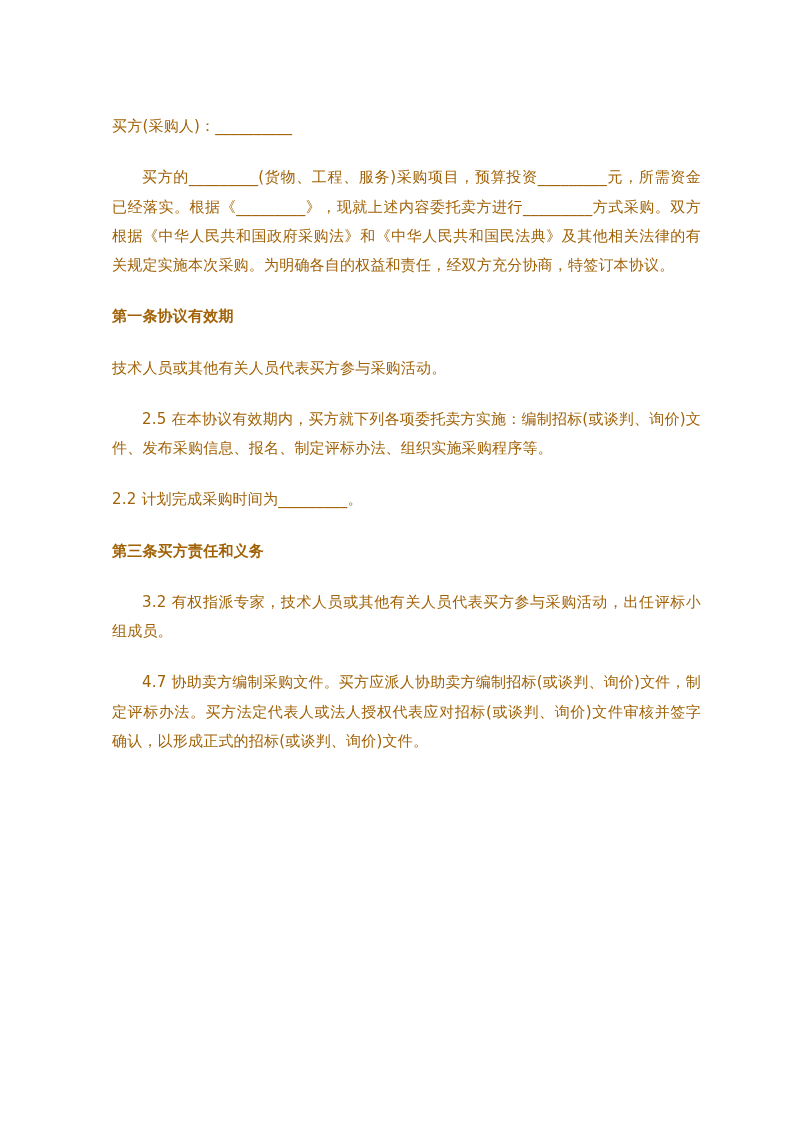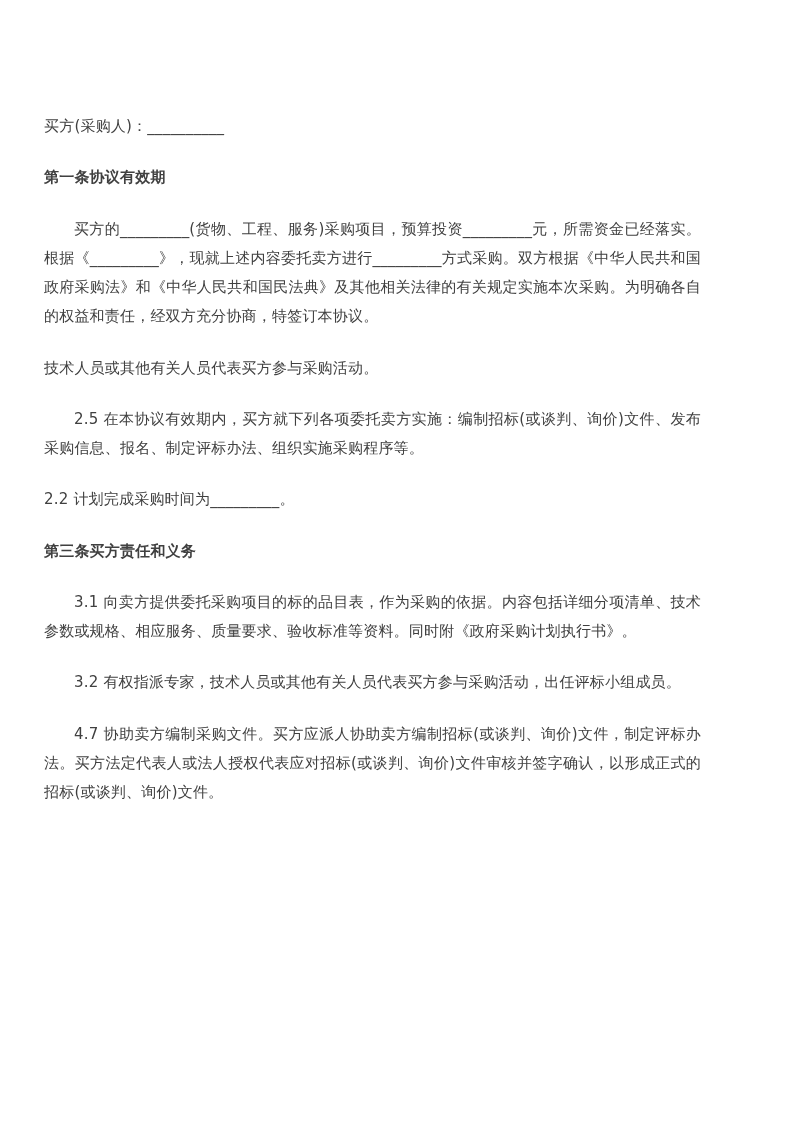--- a/index.html
+++ b/index.html
@@ -6,23 +6,23 @@
     margin: 0;
     padding: 0;
     background: #ffffff;
   }
   .page {
     width: 793px;
     height: 995px;
     background: #ffffff;
     position: relative;
     box-sizing: border-box;
-    padding: 112px 92px 60px 44px;
+    padding: 112px 92px 60px 112px;
     font-family: "DejaVu Sans", "Liberation Sans", sans-serif;
-    color: #404040;
+    color: #a16207;
   }
   .doc-body {
     font-size: 15px;
     line-height: 1.95;
   }
   p.para {
     margin: 0 0 22px 0;
     text-align: justify;
     text-justify: inter-ideograph;
     letter-spacing: 0.2px;
@@ -37,33 +37,32 @@
 </style>
 </head>
 <body>
 
 <div class="page">
   <div class="doc-body">
 
     <p class="para">买方(采购人)：__________</p>
 
 
+    <p class="para indent">买方的_________(货物、工程、服务)采购项目，预算投资_________元，所需资金已经落实。根据《_________》，现就上述内容委托卖方进行_________方式采购。双方根据《中华人民共和国政府采购法》和《中华人民共和国民法典》及其他相关法律的有关规定实施本次采购。为明确各自的权益和责任，经双方充分协商，特签订本协议。</p>
+
     <p class="para heading">第一条协议有效期</p>
-
-    <p class="para indent">买方的_________(货物、工程、服务)采购项目，预算投资_________元，所需资金已经落实。根据《_________》，现就上述内容委托卖方进行_________方式采购。双方根据《中华人民共和国政府采购法》和《中华人民共和国民法典》及其他相关法律的有关规定实施本次采购。为明确各自的权益和责任，经双方充分协商，特签订本协议。</p>
 
     <p class="para">技术人员或其他有关人员代表买方参与采购活动。</p>
 
 
     <p class="para indent">2.5 在本协议有效期内，买方就下列各项委托卖方实施：编制招标(或谈判、询价)文件、发布采购信息、报名、制定评标办法、组织实施采购程序等。</p>
 
     <p class="para">2.2 计划完成采购时间为_________。</p>
 
     <p class="para heading">第三条买方责任和义务</p>
 
-    <p class="para indent">3.1 向卖方提供委托采购项目的标的品目表，作为采购的依据。内容包括详细分项清单、技术参数或规格、相应服务、质量要求、验收标准等资料。同时附《政府采购计划执行书》。</p>
 
     <p class="para indent">3.2 有权指派专家，技术人员或其他有关人员代表买方参与采购活动，出任评标小组成员。</p>
 
     <p class="para indent">4.7 协助卖方编制采购文件。买方应派人协助卖方编制招标(或谈判、询价)文件，制定评标办法。买方法定代表人或法人授权代表应对招标(或谈判、询价)文件审核并签字确认，以形成正式的招标(或谈判、询价)文件。</p>
 
   </div>
 </div>
 
 </body></html>

